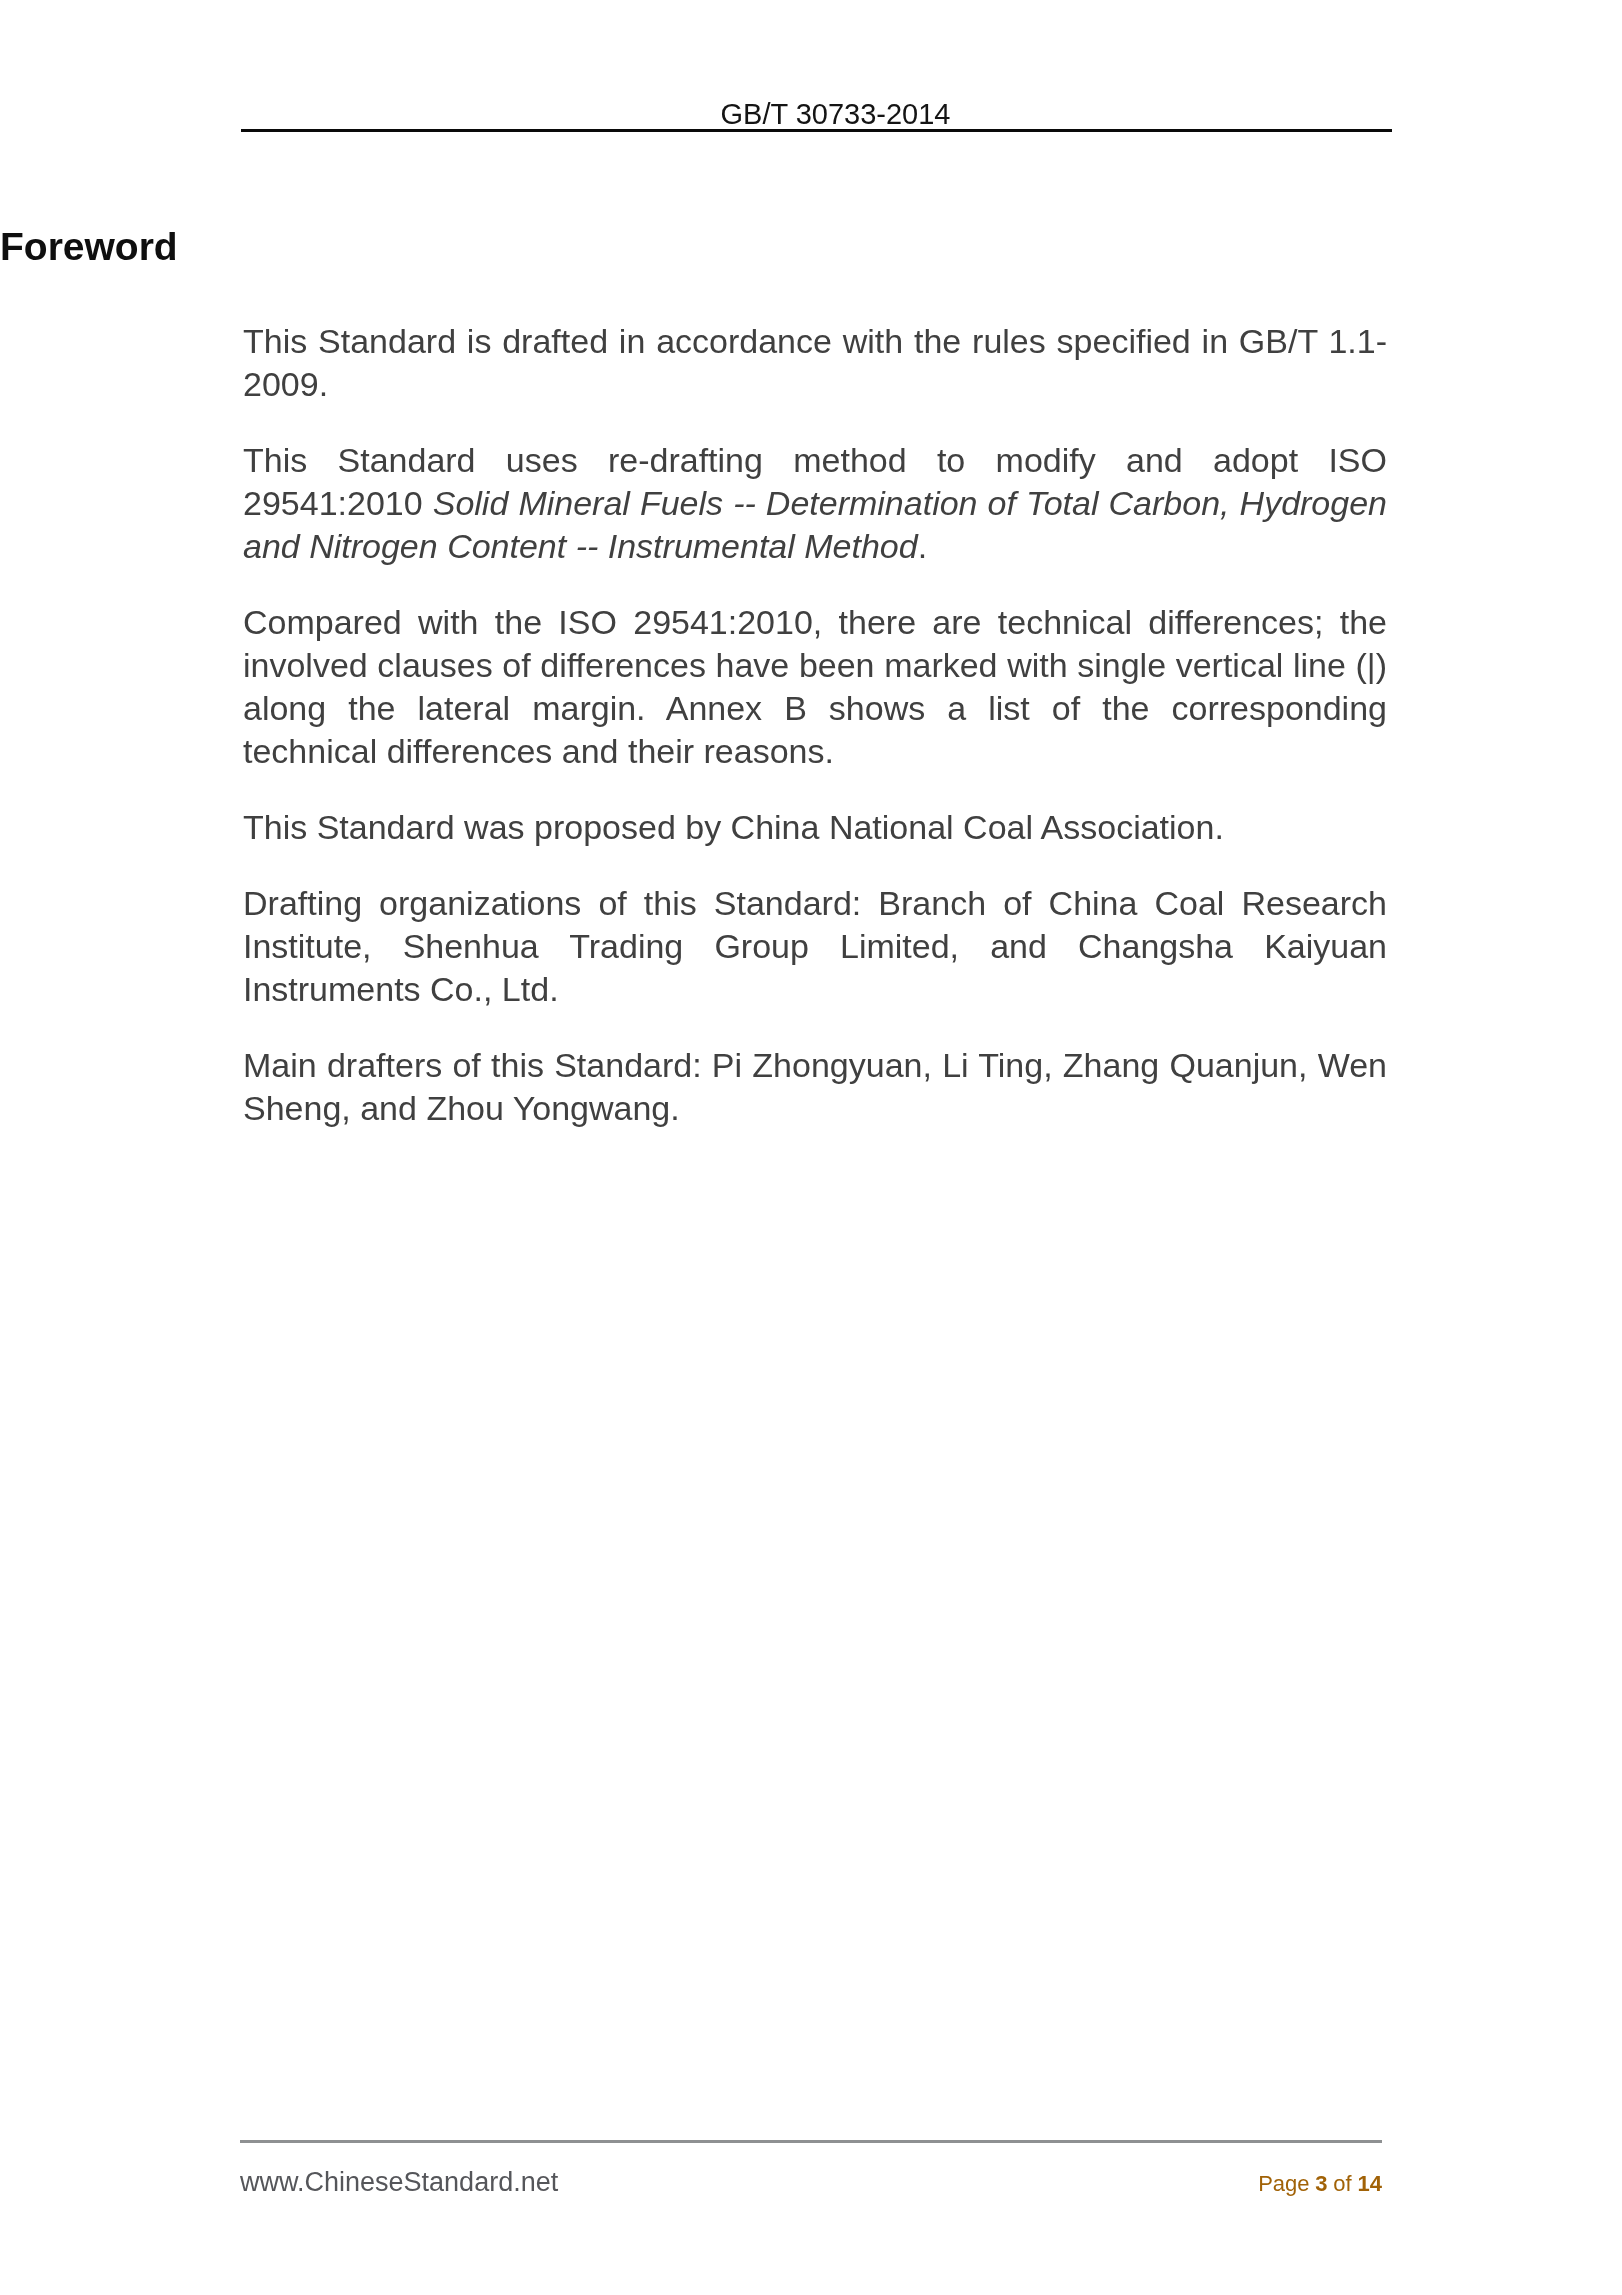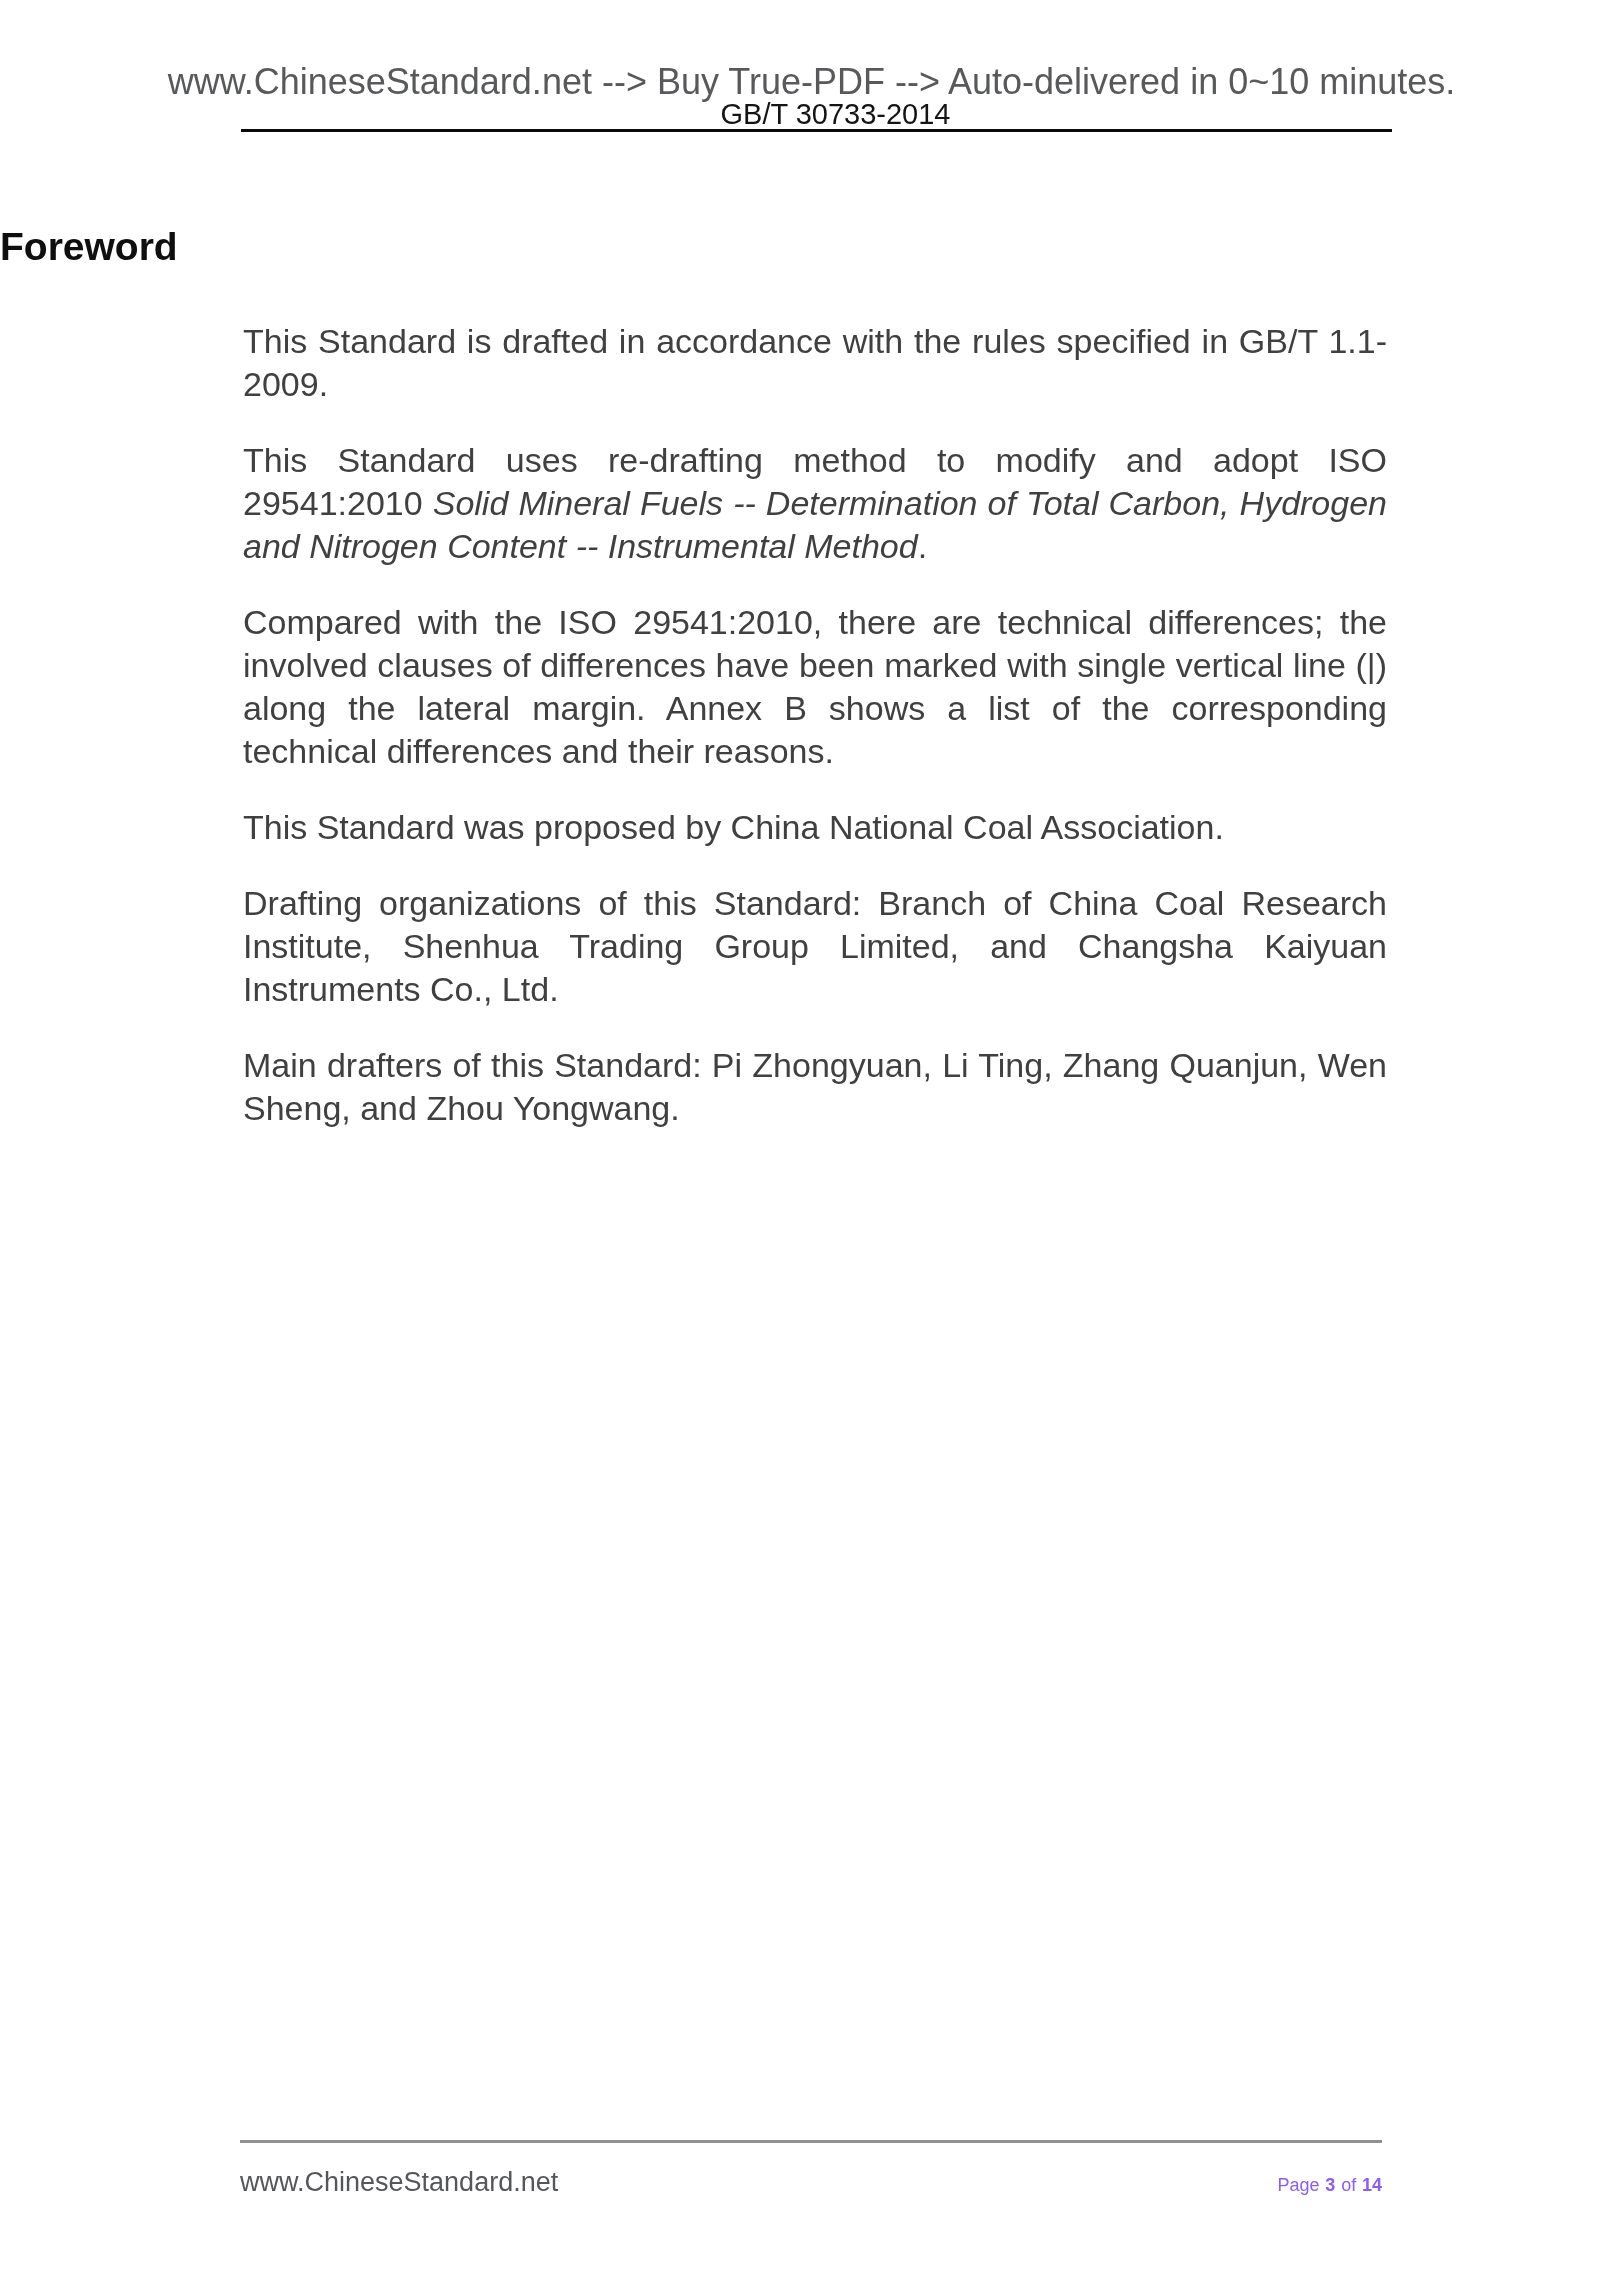--- a/index.html
+++ b/index.html
@@ -66,32 +66,31 @@
     display: flex;
     justify-content: space-between;
     align-items: baseline;
   }
   .site-link {
     font-size: 27px;
     color: #55565a;
     cursor: pointer;
   }
   .page-ind {
-    font-size: 18px;
-    color: #8b5cf6;
+    font-size: 22px;
+    color: #a16207;
   }
   .page-ind span + span { margin-left: 5.8px; }
   .page-ind .num { font-weight: bold; }
 </style>
 </head>
 <body>
 
 <div class="page">
 
-  <div class="promo">www.ChineseStandard.net --&gt; Buy True-PDF --&gt; Auto-delivered in 0~10 minutes.</div>
 
   <div class="std-code">GB/T 30733-2014</div>
 
   <div class="rule-top"></div>
 
   <div class="doc-title">Foreword</div>
 
   <div class="content">
     <p>This Standard is drafted in accordance with the rules specified in GB/T 1.1-2009.</p>
 

